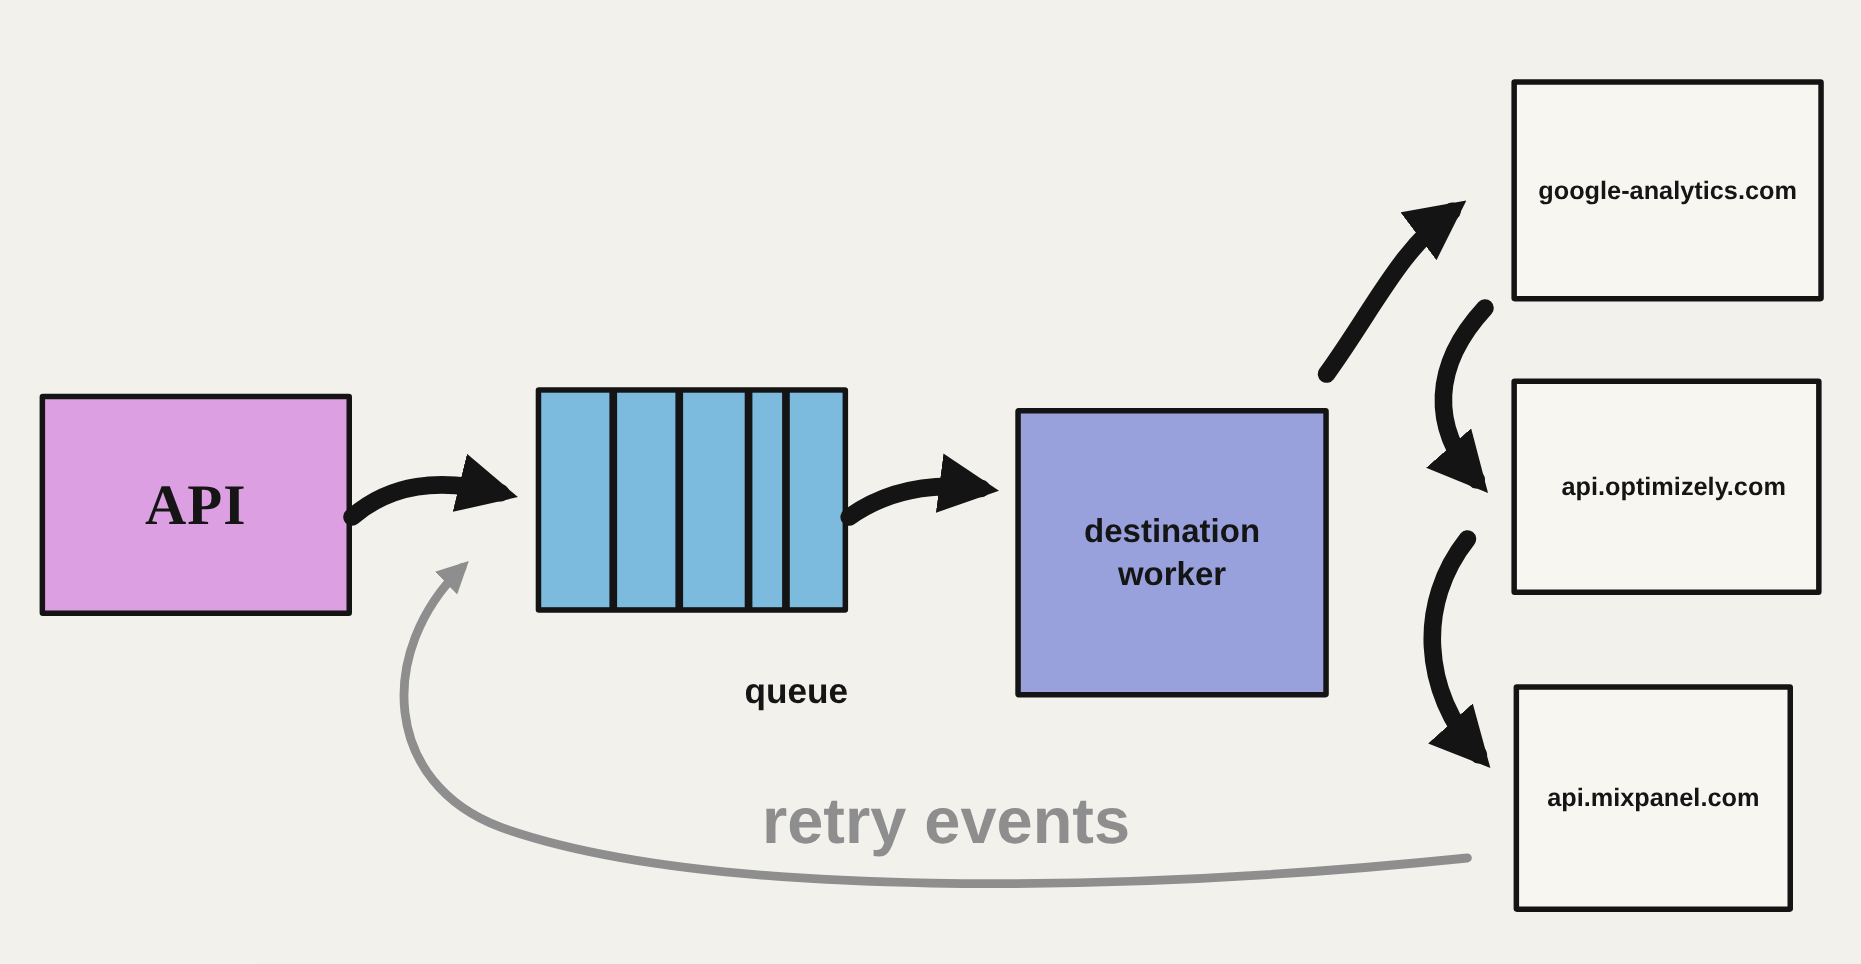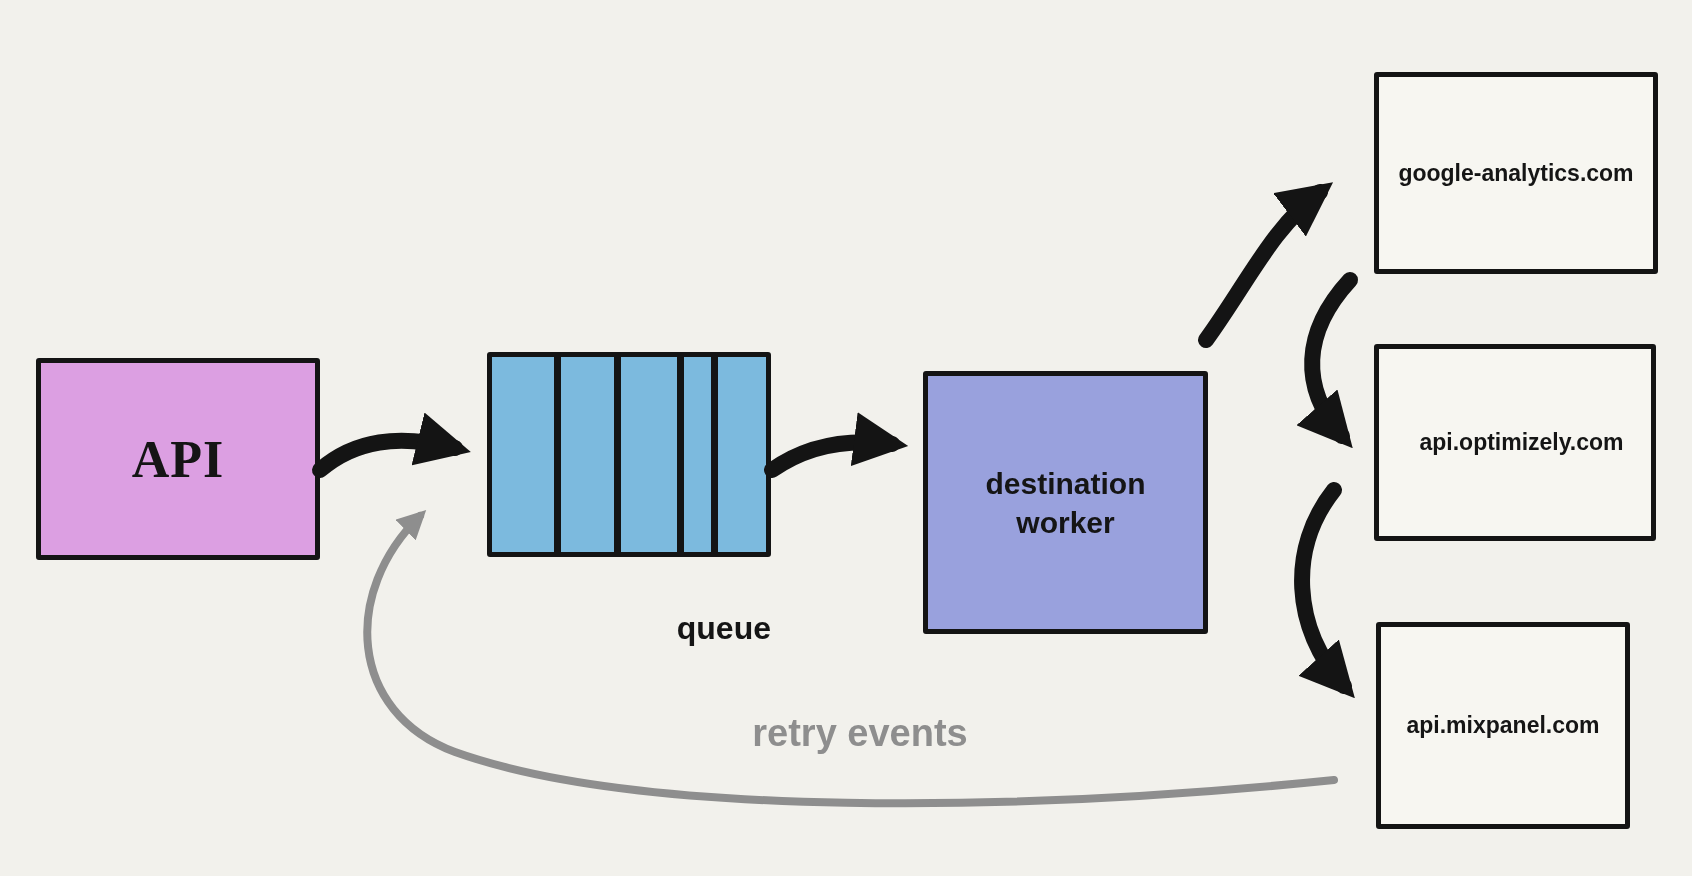--- a/index.html
+++ b/index.html
@@ -90,21 +90,21 @@
     font-weight: 700;
   }
   .dest-google    { left: 1374px; top: 72px;  width: 284px; height: 202px; }
   .dest-optimizely{ left: 1374px; top: 344px; width: 282px; height: 197px; padding-left: 13px; }
   .dest-mixpanel  { left: 1376px; top: 622px; width: 254px; height: 207px; }
   
   .retry-caption {
     position: absolute;
     left: 640px; top: 712px; width: 440px;
     text-align: center;
-    font-size: 38px;
+    font-size: 59px;
     font-weight: 700;
     color: var(--retry-gray, #8e8e8e);
     z-index: 3;
   }
   
   .arrows {
     position: absolute;
     inset: 0;
     width: 1692px;
     height: 876px;

